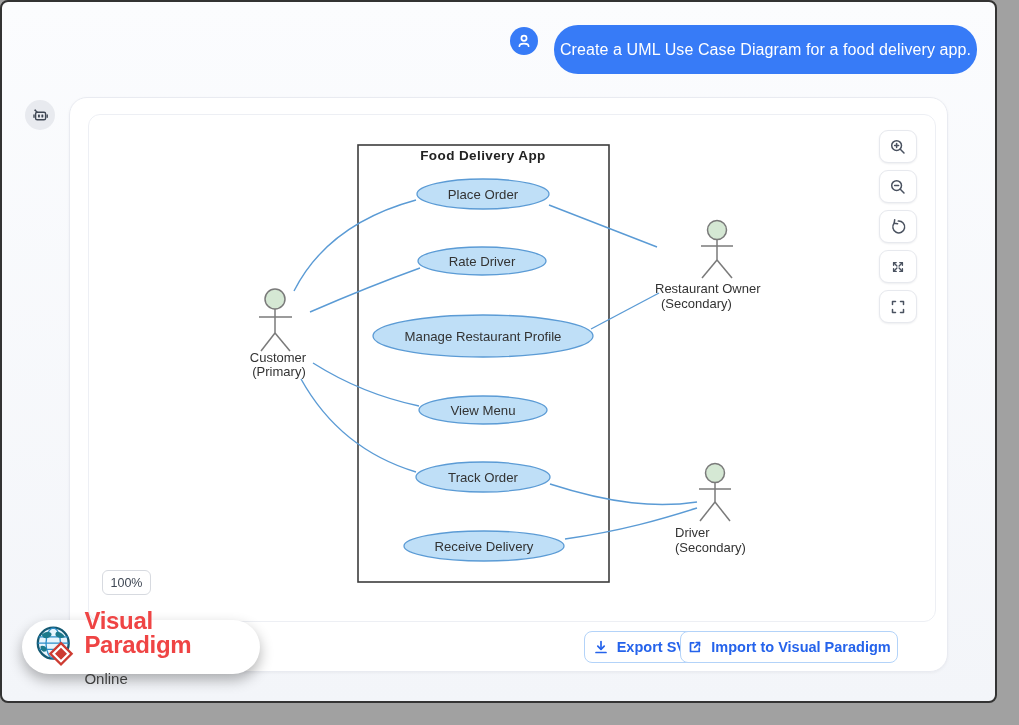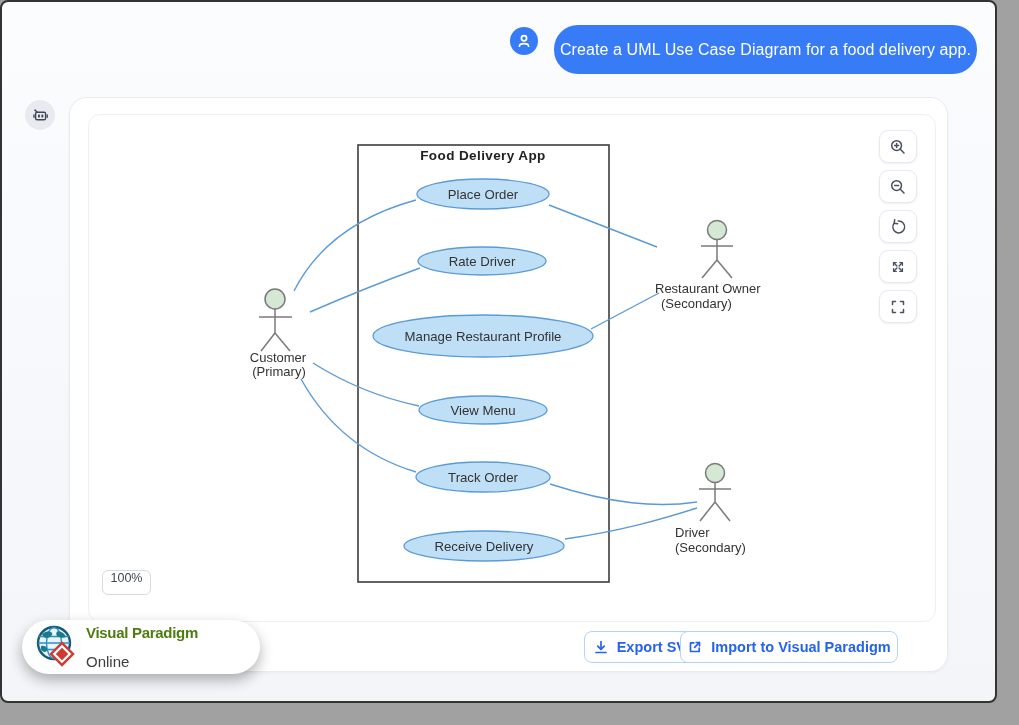--- a/index.html
+++ b/index.html
@@ -41,39 +41,39 @@
   }
   .diagram{position:absolute;left:235px;top:133px;width:555px;height:450px;background:#fff;}
   
   .zbtn{
     position:absolute;left:877px;width:36px;height:31px;background:#fff;
     border:1px solid #e7e9ee;border-radius:9px;box-shadow:0 1px 2px rgba(30,40,60,.08);
     display:flex;align-items:center;justify-content:center;cursor:pointer;
   }
   .zoom-badge{
     position:absolute;left:100px;top:568px;width:47px;height:23px;background:#fff;
-    border:1px solid #d7dae0;border-radius:6px;display:flex;align-items:flex-start;justify-content:center;
+    border:1px solid #d7dae0;border-radius:6px;display:flex;align-items:center;justify-content:center;
     font-size:12.5px;color:#3f4754;
   }
   
   .footer-btn{
     position:absolute;top:629px;height:32px;box-sizing:border-box;background:#fff;
     border:1px solid #b3d3f9;border-radius:8px;display:flex;align-items:center;justify-content:center;
     gap:8px;color:#2563eb;font-size:14.5px;font-weight:600;cursor:pointer;
   }
   .btn-export{left:582px;width:122px;}
   .btn-import{left:678px;width:218px;}
   
   .logo-pill{
     position:absolute;left:20px;top:618px;width:238px;height:54px;background:#fff;
     border-radius:28px;box-shadow:0 6px 14px rgba(0,0,0,.30);
     display:flex;align-items:center;padding-left:10px;box-sizing:border-box;z-index:5;
   }
   .logo-text{margin-left:6px;line-height:1;}
-  .logo-name{font-size:15px;font-weight:700;color:#4d7c0f;letter-spacing:-.3px;}
+  .logo-name{font-size:24px;font-weight:700;color:#ef4444;letter-spacing:-.3px;}
   .logo-sub{font-size:15px;color:#3e3e3e;margin-top:14px;}
   
   .dg-title{font-family:"Liberation Sans",sans-serif;font-size:13.5px;font-weight:700;fill:#222;letter-spacing:.4px;}
   .dg-label{font-family:"Liberation Sans",sans-serif;font-size:13.2px;fill:#333;}
   .dg-actor-label{font-family:"Liberation Sans",sans-serif;font-size:13px;fill:#333;}
 </style>
 </head>
 <body>
 
 <div class="window">

